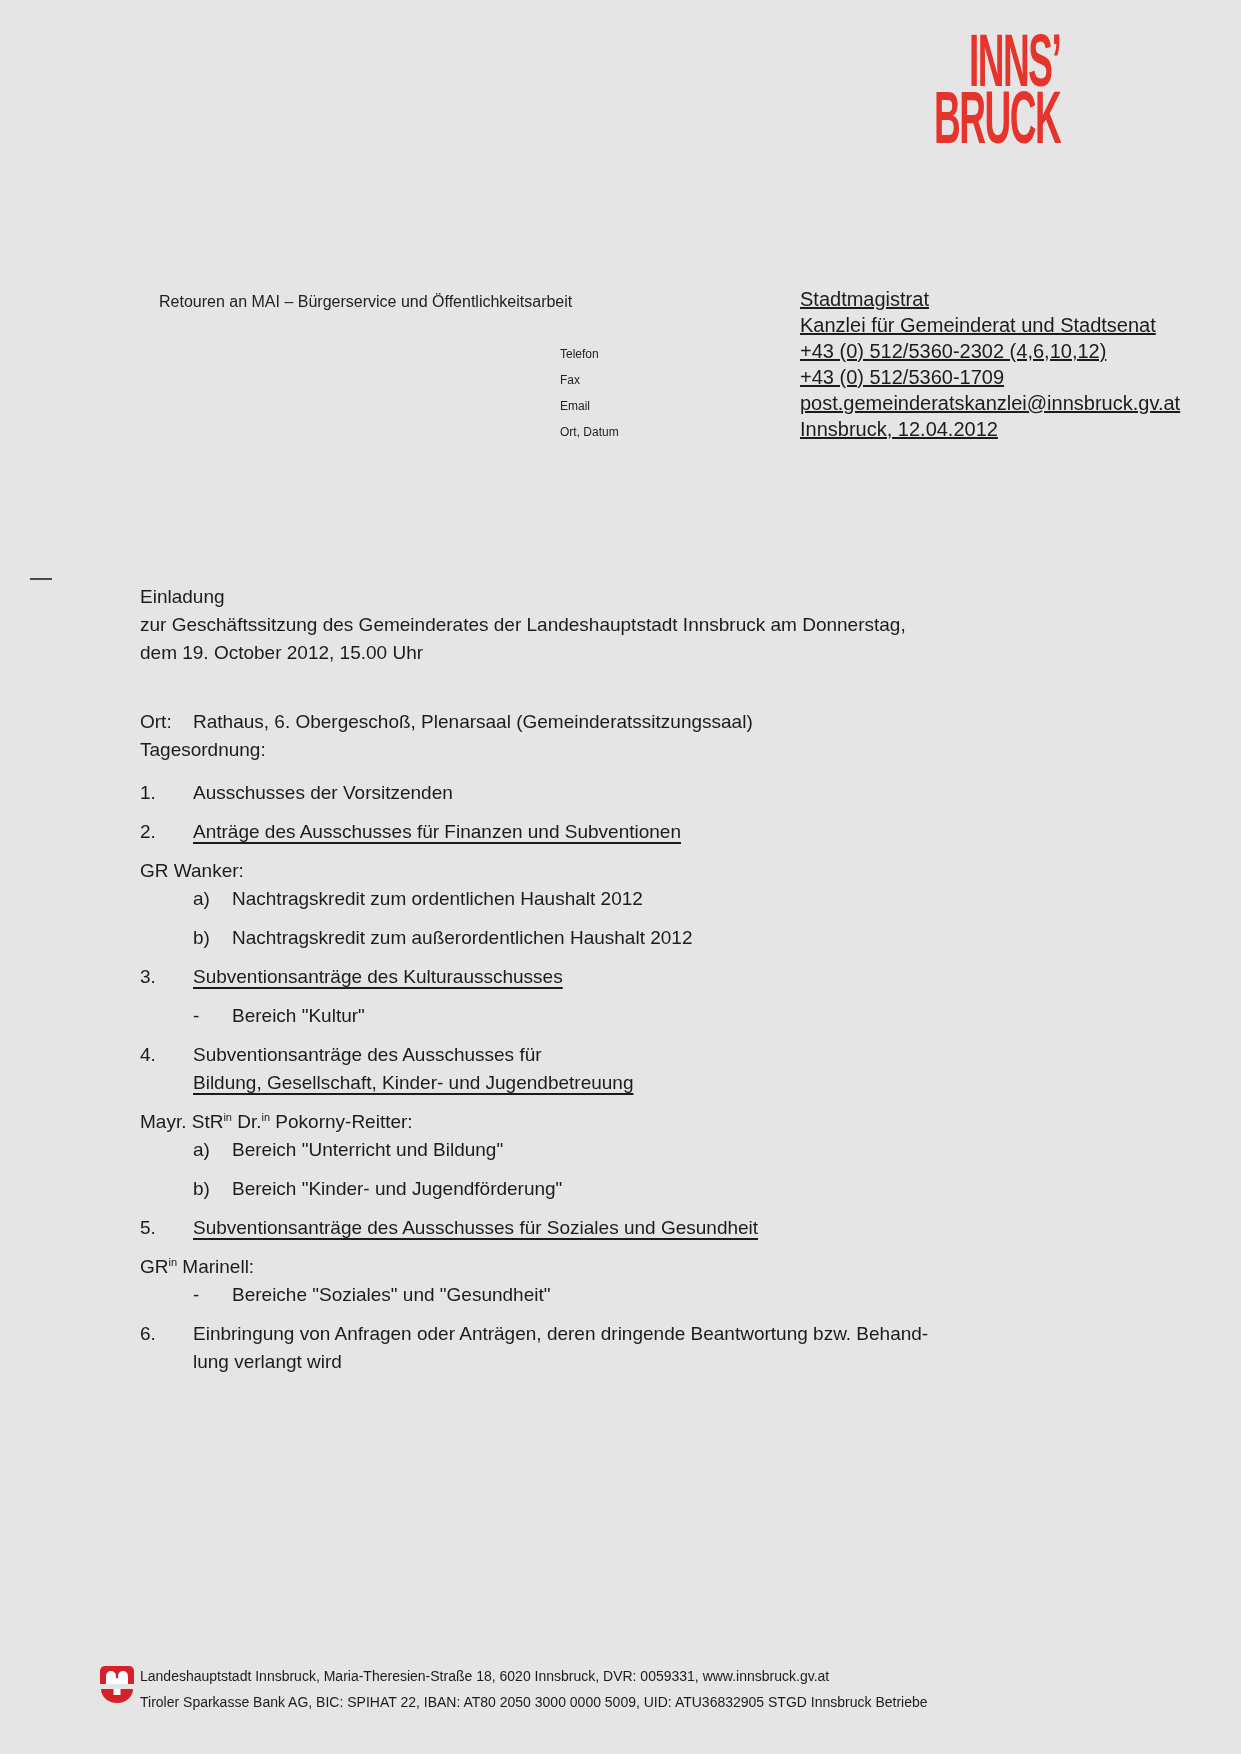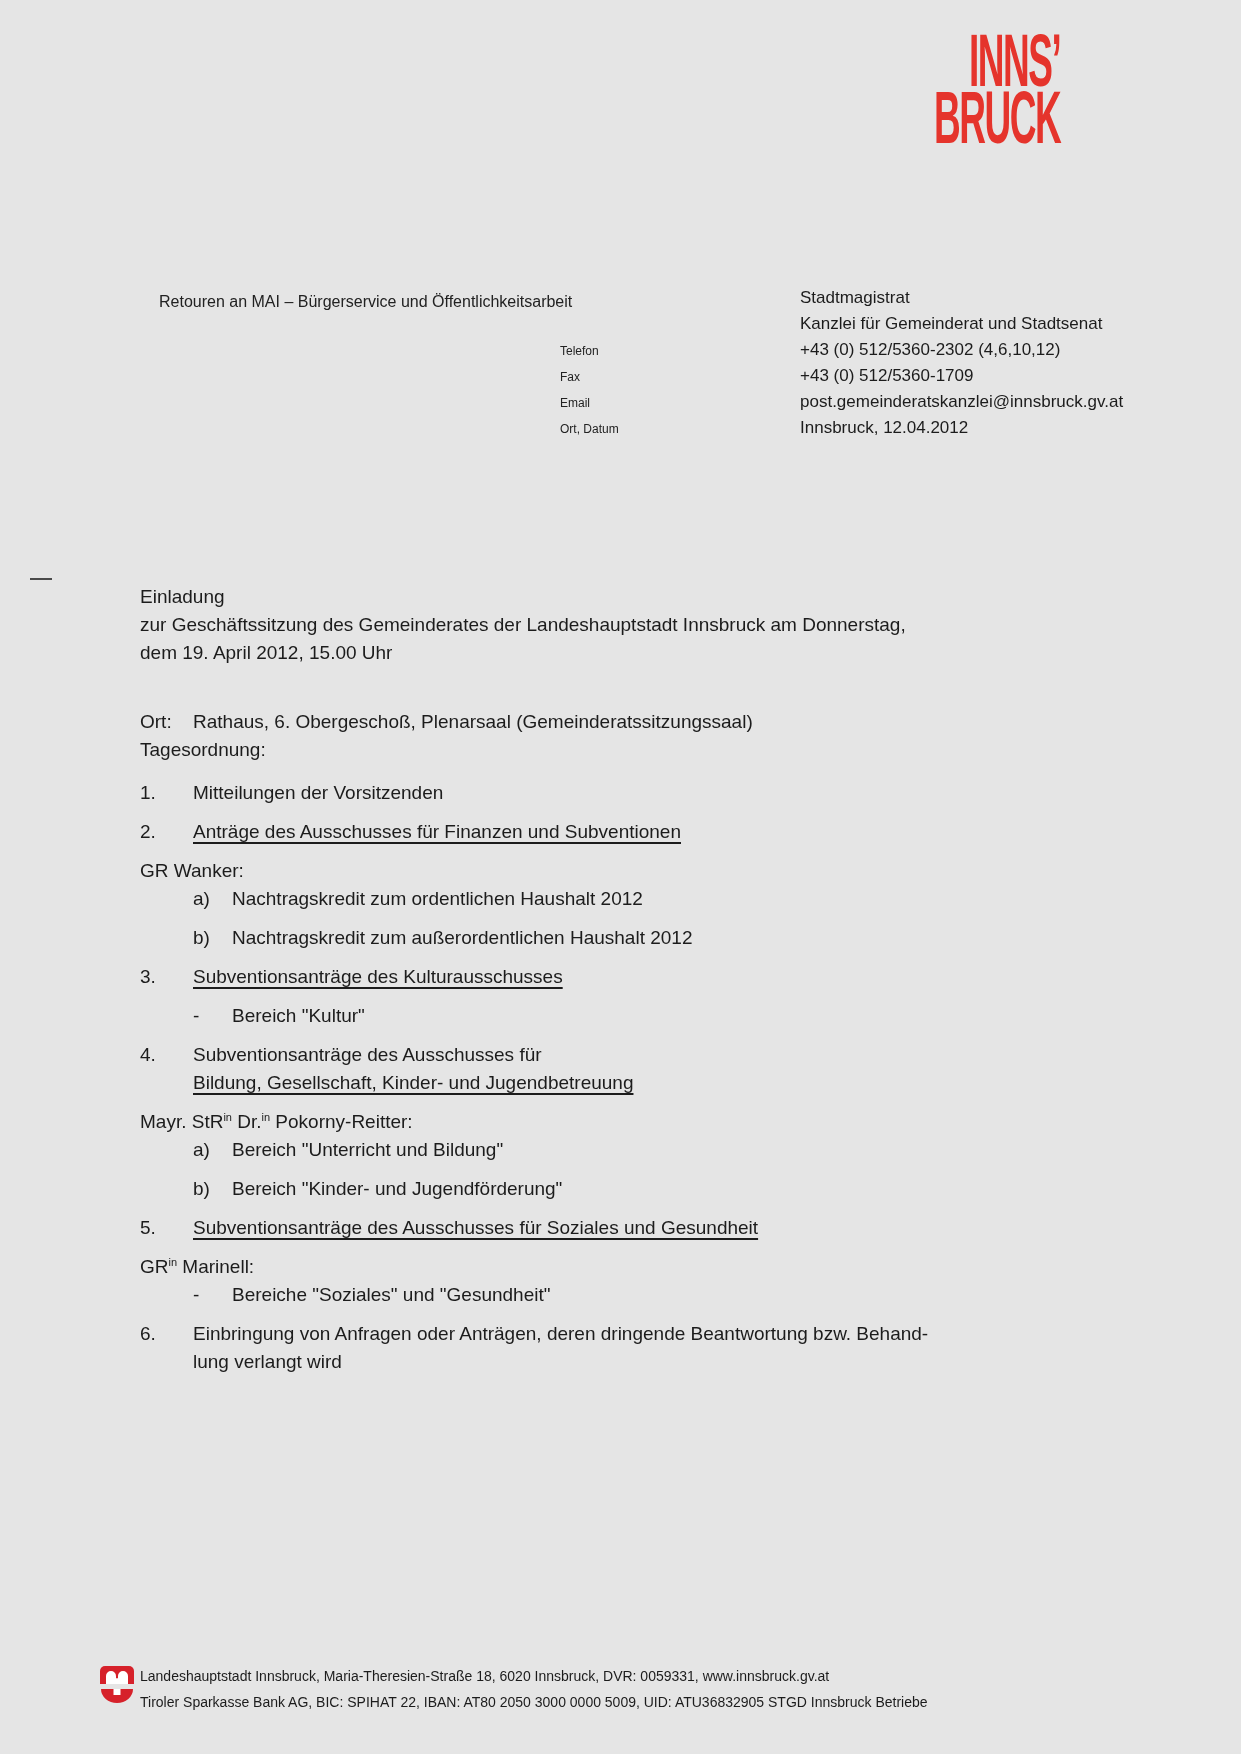--- a/index.html
+++ b/index.html
@@ -13,21 +13,21 @@
   .logo {
     position:absolute; top:32px; right:181px; text-align:right;
     font-weight:700; font-size:74px; line-height:57px; letter-spacing:-3px;
     color:#e5342c; transform:scaleX(0.5); transform-origin:100% 0; white-space:nowrap;
   }
   
   .retouren { position:absolute; left:159px; top:293px; font-size:16px; color:#222; }
   .contact { position:absolute; left:560px; top:288px; width:620px; }
   .contact-row { display:flex; align-items:baseline; height:26px; }
   .contact-label { width:218px; flex-shrink:0; text-align:left; font-size:12px; color:#222; }
-  .contact-value { padding-left:22px; font-size:17px; white-space:nowrap; }
+  .contact-value { padding-left:22px; font-size:20px; white-space:nowrap;text-decoration:underline; }
   
   .fold-mark { position:absolute; left:30px; top:578px; width:22px; height:2px; background:#4a4a4a; }
   
   .body { position:absolute; left:140px; top:583px; width:965px; font-size:19px; line-height:28px; }
   .body p { margin:0; }
   .loc { display:flex; margin-top:41px; }
   .loc-label { width:53px; flex-shrink:0; }
   .agenda-heading { margin-top:41px; }
   .list { margin-top:15px; }
   .row { display:flex; margin-bottom:11px; }
@@ -80,35 +80,35 @@
       <span class="contact-value">Innsbruck, 12.04.2012</span>
     </div>
   </div>
 
   <div class="fold-mark"></div>
 
   <div class="body">
     <p>Einladung</p>
     <p>
       <span>zur Geschäftssitzung des Gemeinderates der Landeshauptstadt Innsbruck am Donnerstag,</span><br>
-      <span>dem 19. April 2012, 15.00 Uhr</span>
+      <span>dem 19. October 2012, 15.00 Uhr</span>
     </p>
 
     <div class="loc">
       <span class="loc-label">Ort:</span>
       <span>Rathaus, 6. Obergeschoß, Plenarsaal (Gemeinderatssitzungssaal)</span>
     </div>
 
     <p class="agenda-heading">Tagesordnung:</p>
 
     <div class="list">
 
       <div class="row">
         <span class="row-num">1.</span>
-        <div class="row-body"><span>Mitteilungen der Vorsitzenden</span></div>
+        <div class="row-body"><span>Ausschusses der Vorsitzenden</span></div>
       </div>
 
       <div class="row">
         <span class="row-num">2.</span>
         <div class="row-body"><span class="u">Anträge des Ausschusses für Finanzen und Subventionen</span></div>
       </div>
       <p class="speaker">GR Wanker:</p>
       <div class="sub">
         <span class="sub-marker">a)</span>
         <span>Nachtragskredit zum ordentlichen Haushalt 2012</span>

